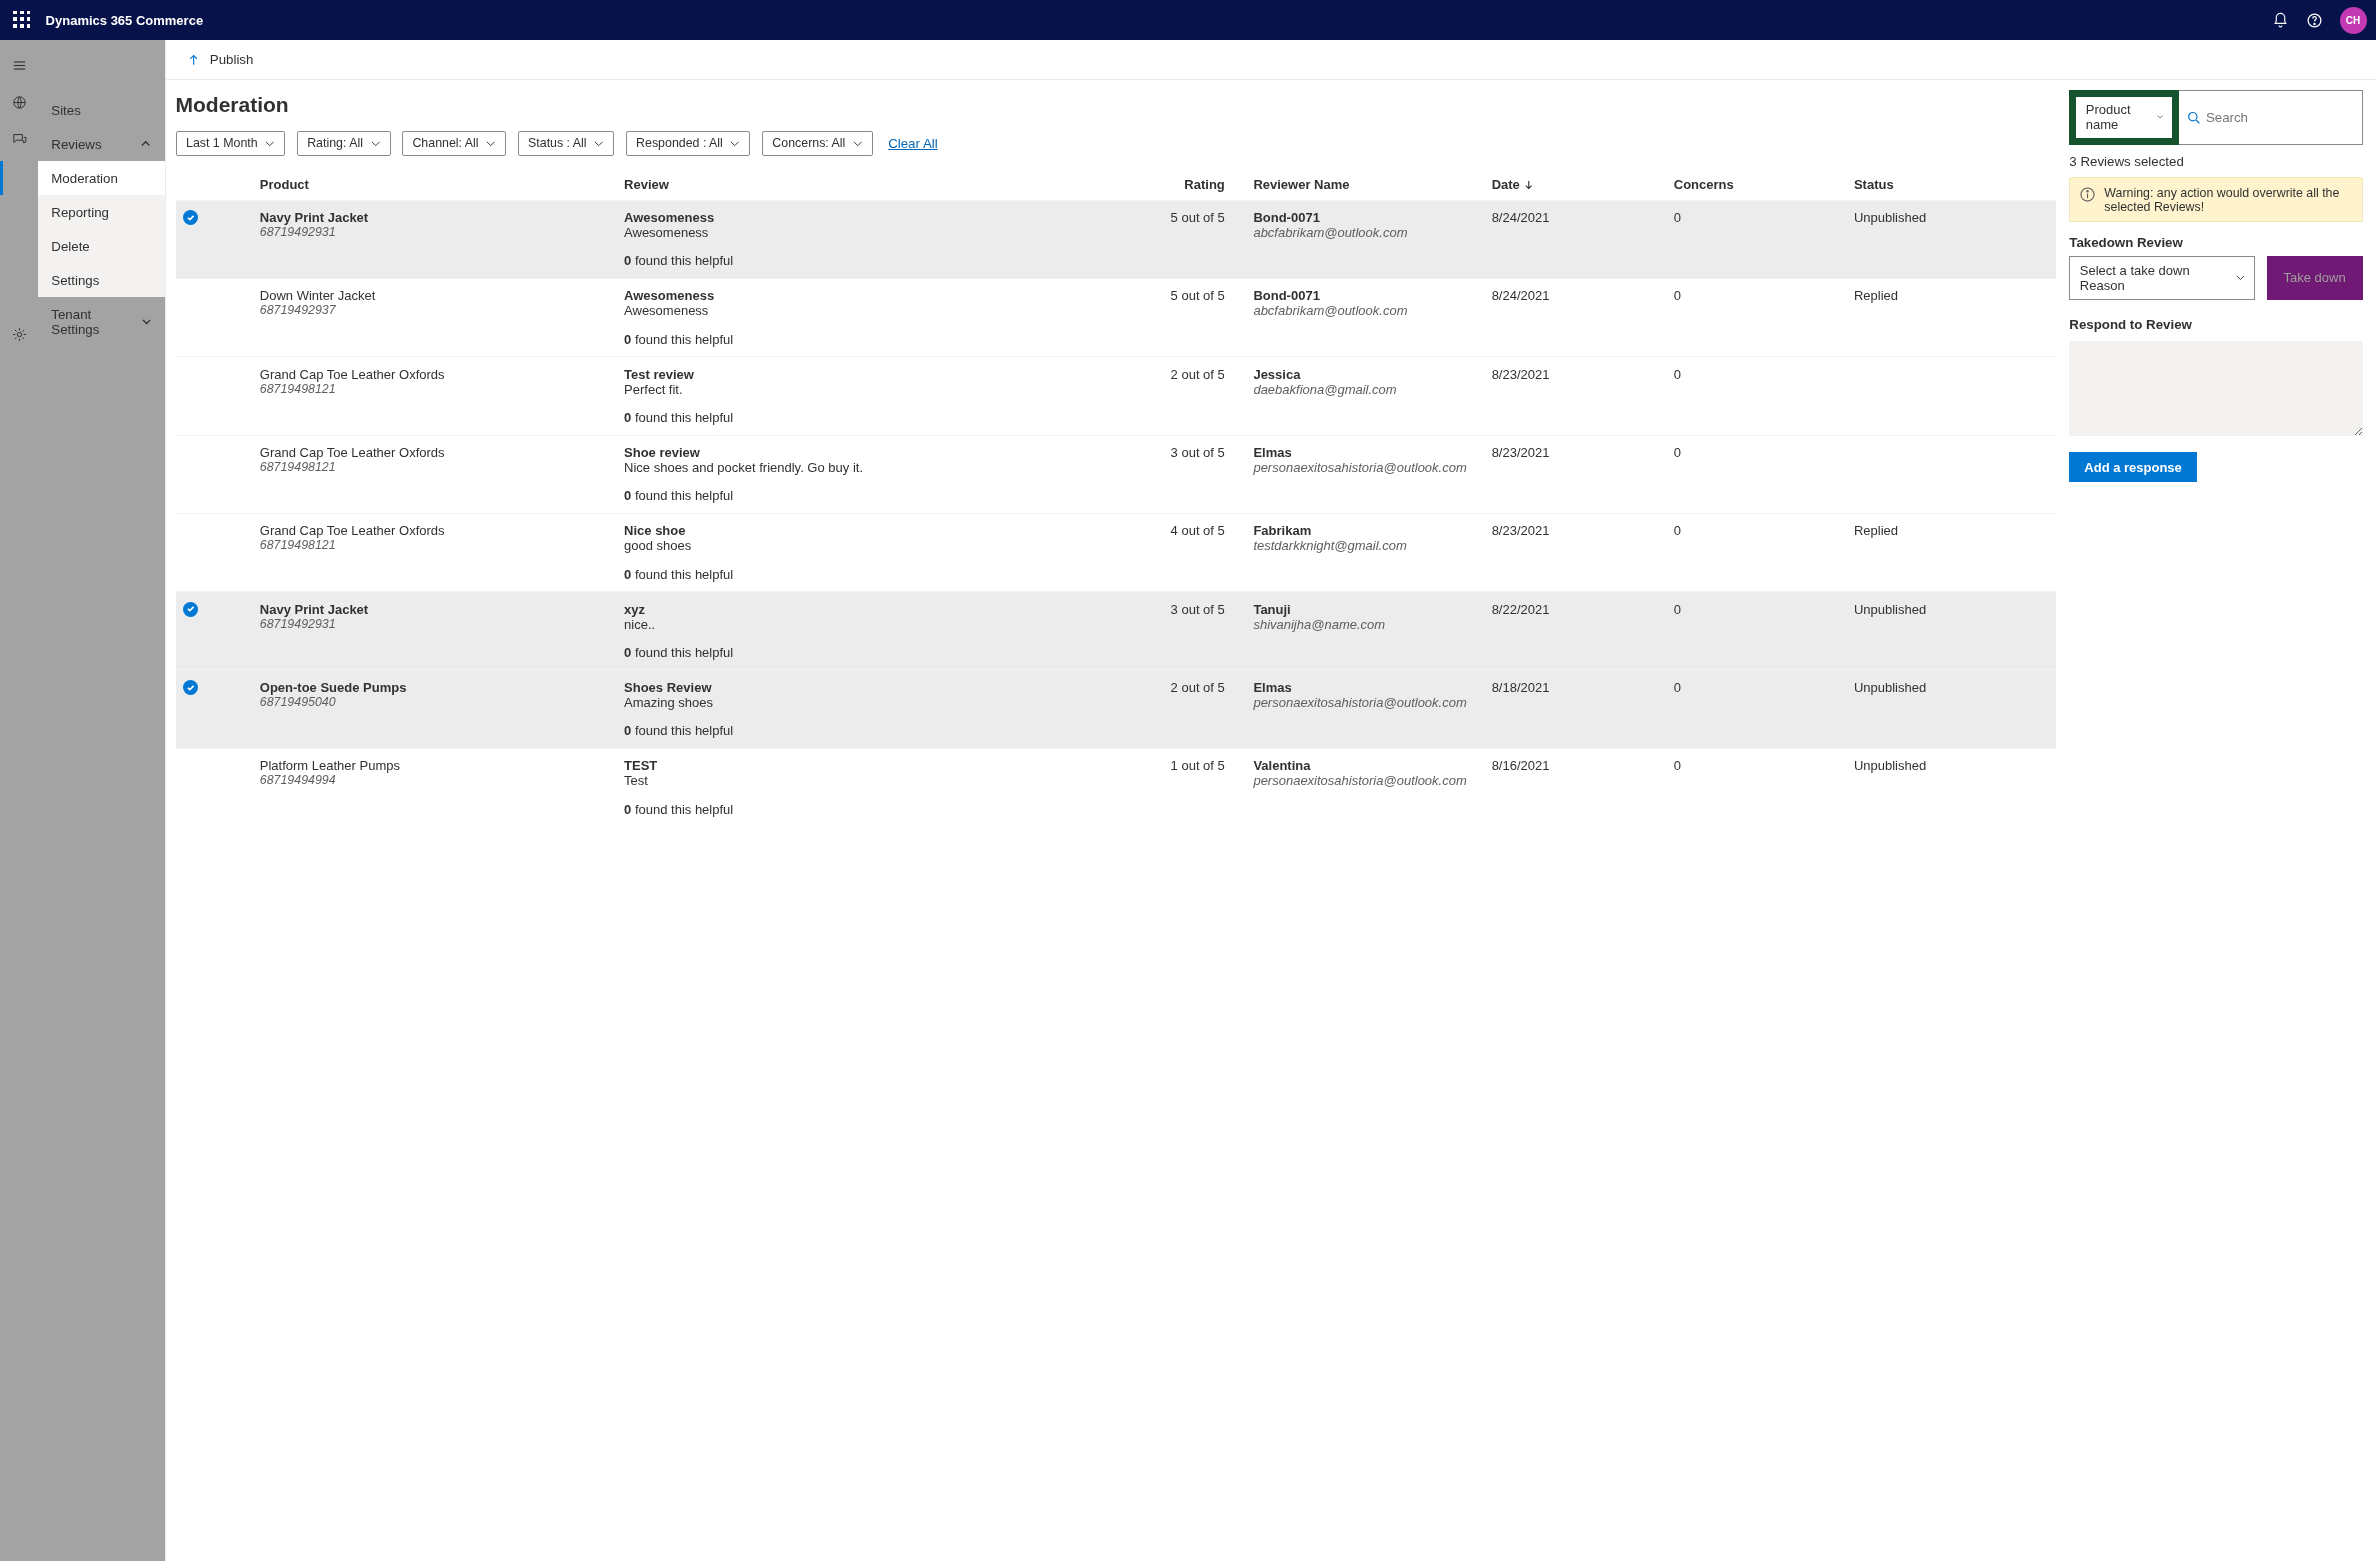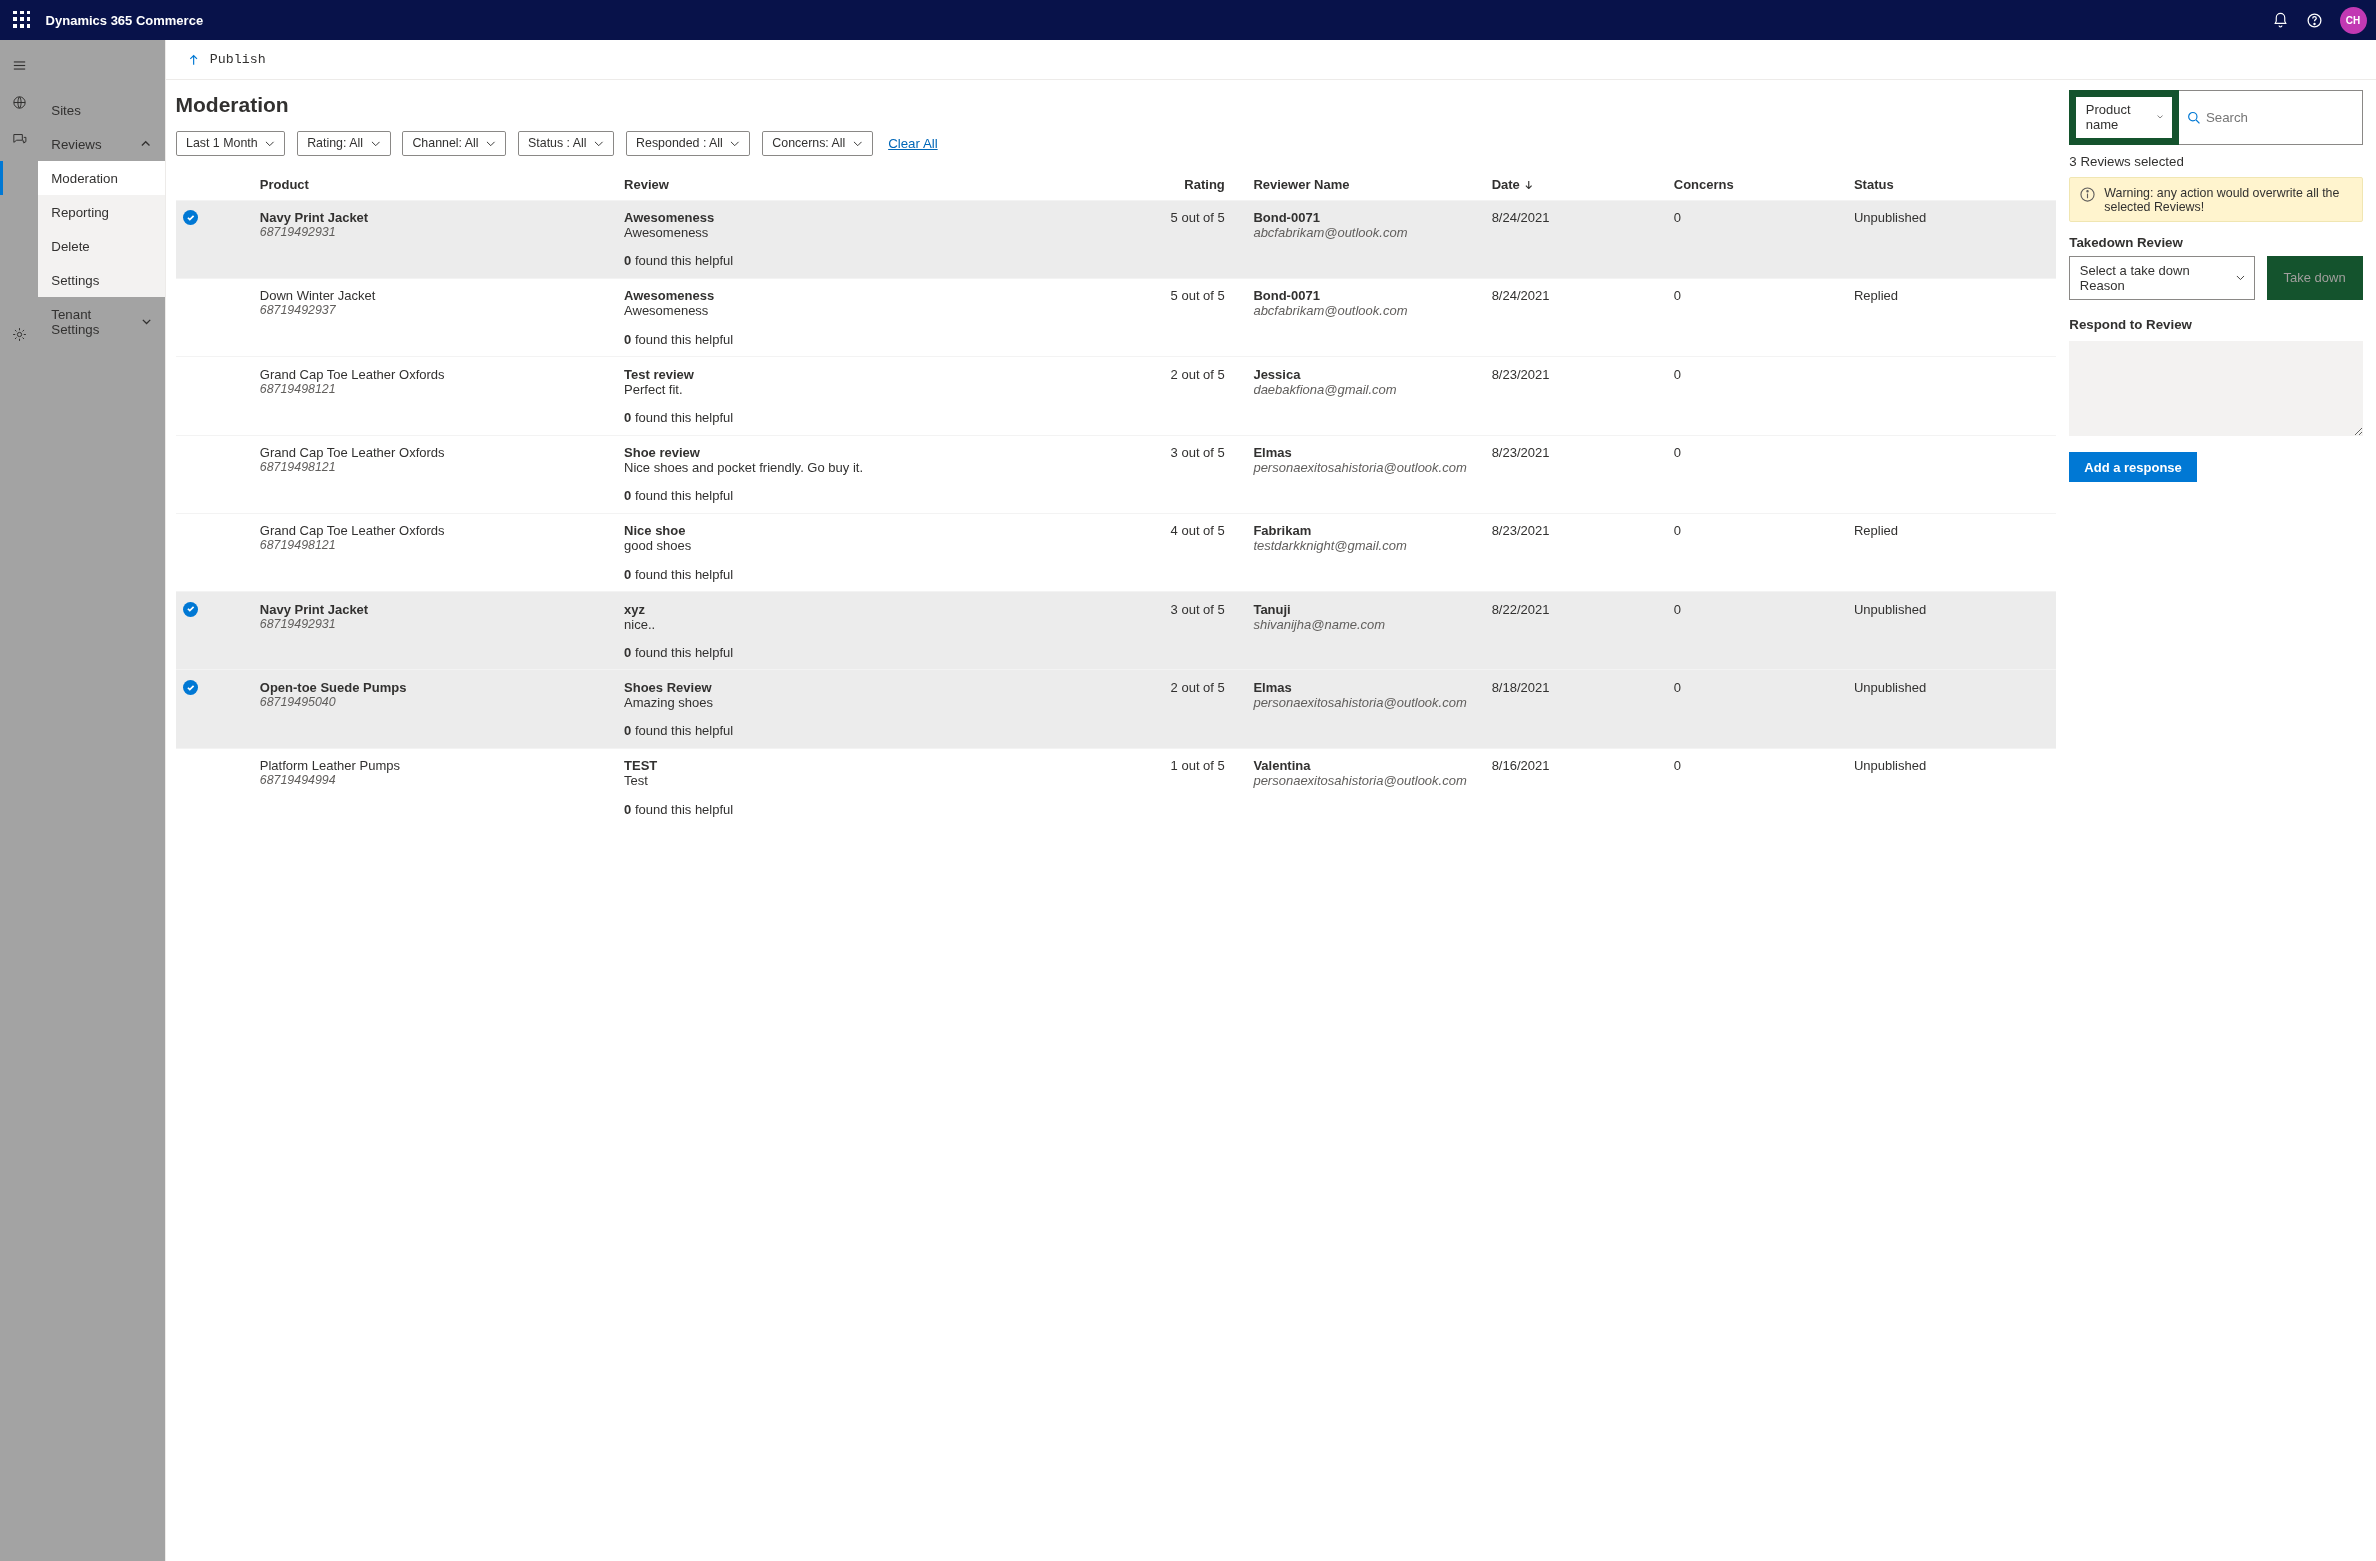--- a/index.html
+++ b/index.html
@@ -69,21 +69,21 @@
 .search-box { border:1px solid #8a8886; border-left:none; flex:1; display:flex; align-items:center; padding:0 7.6px; gap:5.7px; }
 .search-box input { border:none; outline:none; font-size:13.3px; width:100%; }
 .search-box svg { width:15px; height:15px; }
 .sel-count { margin: 5.7px 0 7.6px 0; }
 .warn { background:#fff4ce; border:1px solid #f0e6b2; padding:7.6px 9.5px; display:flex; gap:9.5px; font-size:12.4px; align-items:flex-start; border-radius:1.9px; margin-bottom:13.3px; }
 .warn svg { width:15px; height:15px; flex-shrink:0; margin-top:1px; }
 .sec-title { font-weight:600; margin: 7.6px 0 5.7px 0; }
 .td-row { display:flex; gap:11.4px; }
 .td-select { border:1px solid #8a8886; padding:5.7px 9.5px; display:flex; align-items:center; gap:7.6px; flex:1; font-size:13px; }
 .td-select svg { width:9.5px; height:9.5px; margin-left:auto; }
-.td-btn { background:#14532d; color:#a19f9d; padding:5.7px 17px; border:none; font-size:13px; cursor:not-allowed; }
+.td-btn { background:#701a75; color:#a19f9d; padding:5.7px 17px; border:none; font-size:13px; cursor:not-allowed; }
 .resp-text { width:100%; height:95px; border:none; background:#f3f2f1; resize:vertical; margin-top:3.8px; padding:5.7px; outline:none; }
 .primary-btn { background:#0078d4; color:#fff; border:none; padding:7.6px 15px; font-size:13px; font-weight:600; margin-top:13.3px; cursor:pointer; }
 </style>
 </head>
 <body>
 
 <div class="topbar">
   <div class="waffle">
     <span></span>
       <span></span>
@@ -165,21 +165,21 @@
           </svg>
       </div>
     </div>
   </div>
 
   <div class="main">
     <div class="publish-row">
       <svg viewBox="0 0 16 16" fill="none" stroke="#0078d4" stroke-width="1.4">
           <path d="M8 14V3M4 7l4-4 4 4"></path>
         </svg>
-      <span style="cursor:pointer;font-family:Liberation Mono, monospace;">Publish</span>
+      <span style="cursor:pointer;">Publish</span>
     </div>
 
     <div class="content-row">
       <div class="table-area">
         <div class="page-title">Moderation</div>
         <div class="filters">
           <div class="pill">
               <span>Last 1 Month</span>
               <svg viewBox="0 0 10 10" stroke="#323130" fill="none">
                 <path d="M1 3l4 4 4-4"></path>

